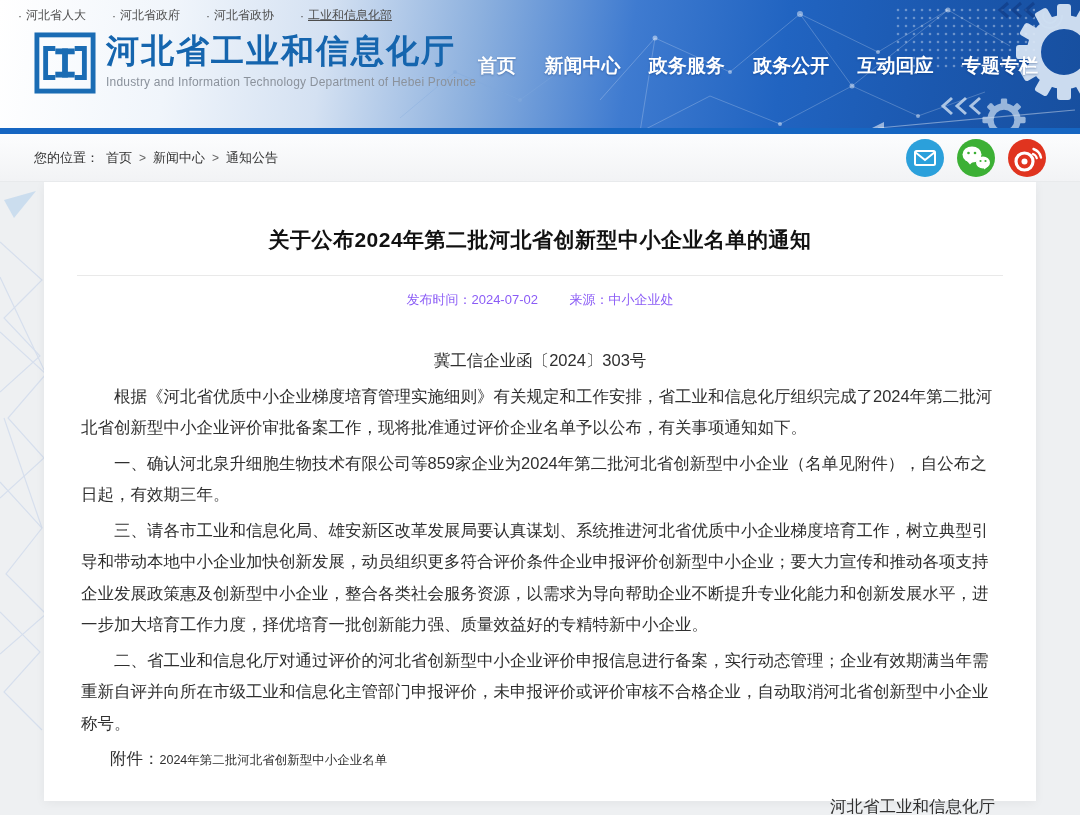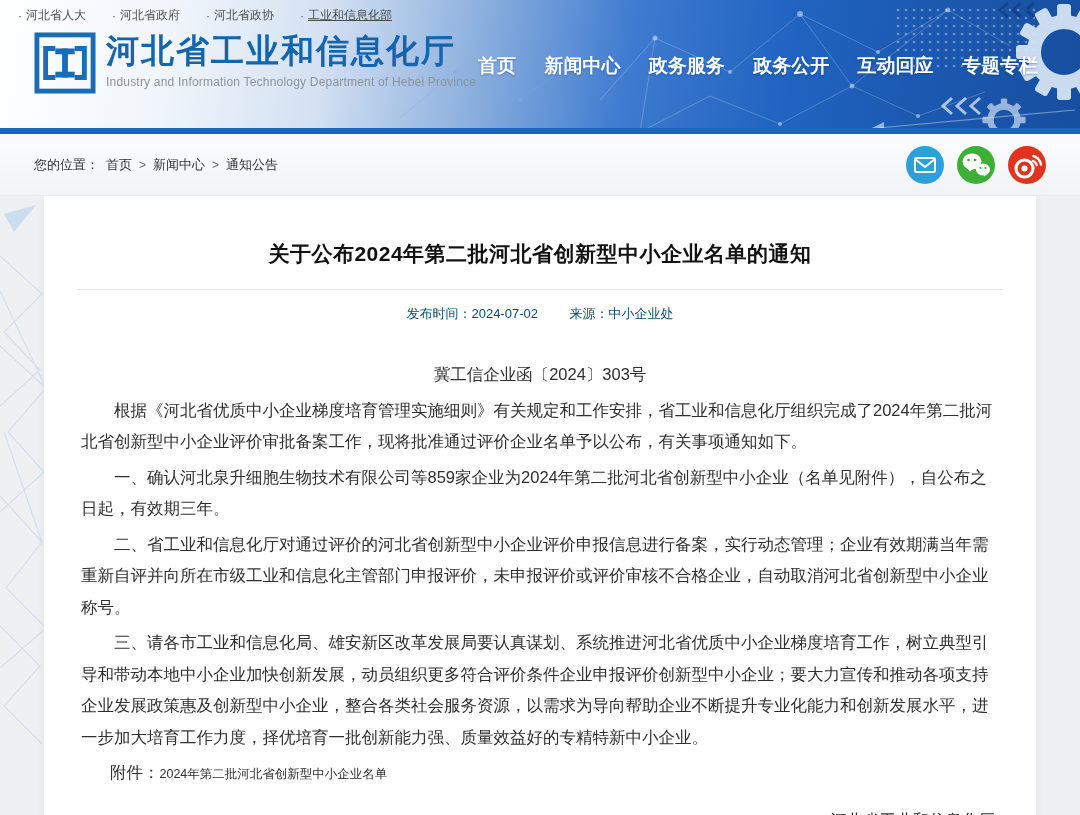--- a/index.html
+++ b/index.html
@@ -19,37 +19,37 @@
   .topbar-item.underlined .tb-label { text-decoration:underline; }
   .site-block { position:absolute; left:34px; top:31px; display:flex; align-items:flex-start; gap:10px; z-index:6; cursor:pointer; }
   .site-text { padding-top:2px; }
   .site-title { font-size:33px; font-weight:700; color:#1565ae; letter-spacing:2px; line-height:1.1; }
   .site-subtitle { font-size:12px; color:#8b929c; margin-top:6px; letter-spacing:0.2px; }
   .main-nav { position:absolute; left:478px; right:42px; top:53px; display:flex; justify-content:space-between; z-index:6; }
   .nav-item { color:#ffffff; font-size:19px; font-weight:700; text-decoration:none; cursor:pointer; text-shadow:0 1px 2px rgba(0,40,100,.35); white-space:nowrap; }
   .header-strip { position:absolute; left:0; right:0; bottom:0; height:6px; background:#1666c2; z-index:5; }
 
   
-  .crumb-bar { height:62px; background:linear-gradient(#fcfdfe,#f2f3f5); border-bottom:1px solid #e8eaec; display:flex; align-items:center; padding:8px 34px; position:relative; z-index:2; }
+  .crumb-bar { height:48px; background:linear-gradient(#fcfdfe,#f2f3f5); border-bottom:1px solid #e8eaec; display:flex; align-items:center; padding:8px 34px; position:relative; z-index:2; }
   .crumb { display:flex; align-items:center; gap:7px; font-size:13px; color:#333; }
   .crumb a { color:#333; text-decoration:none; cursor:pointer; }
   .crumb .sep { color:#666; font-size:12px; }
   .social { margin-left:auto; display:flex; gap:13px; }
   .social-btn { width:38px; height:38px; border-radius:50%; border:none; display:flex; align-items:center; justify-content:center; cursor:pointer; padding:0; }
   .social-btn.email { background:#2ba0db; }
   .social-btn.wechat { background:#3cb035; }
   .social-btn.weibo { background:#e0341f; }
 
   
   .page-body { position:relative; height:619px; padding:0 44px; background:#eef0f2; }
   .watermark { position:absolute; left:0; top:0; z-index:0; pointer-events:none; }
   .card { position:relative; z-index:1; background:#ffffff; height:100%; box-shadow:0 2px 10px rgba(0,0,0,.05); padding:0 33px; }
   .article-title { font-size:21px; font-weight:700; color:#111; text-align:center; padding-top:44px; letter-spacing:0.5px; }
   .title-divider { border-bottom:1px solid #e9e9e9; margin-top:21px; }
-  .meta { text-align:center; color:#0c4a6e; font-size:13px; margin-top:15px; }
+  .meta { text-align:center; color:#8b5cf6; font-size:13px; margin-top:15px; }
   .meta .meta-group { margin:0 14px; }
   .doc-body { margin-top:36px; font-size:16.5px; color:#2f2f2f; line-height:31.5px; }
   .doc-number { text-align:center; }
   .para { margin:4px; text-indent:2em; }
   .attachment { text-indent:2em; }
   .attachment-link { font-size:12.5px; color:#2f2f2f; text-decoration:none; cursor:pointer;text-align:center; }
   .sign-name { text-align:right; margin-top:14px; padding-right:8px; }
 </style>
 </head>
 <body>
@@ -260,22 +260,22 @@
         </span>
         <span class="meta-group">
           <span>来源：</span><span>中小企业处</span>
         </span>
       </div>
 
       <div class="doc-body">
         <div class="doc-number">冀工信企业函〔2024〕303号</div>
         <p class="para">根据《河北省优质中小企业梯度培育管理实施细则》有关规定和工作安排，省工业和信息化厅组织完成了2024年第二批河北省创新型中小企业评价审批备案工作，现将批准通过评价企业名单予以公布，有关事项通知如下。</p>
         <p class="para">一、确认河北泉升细胞生物技术有限公司等859家企业为2024年第二批河北省创新型中小企业（名单见附件），自公布之日起，有效期三年。</p>
+        <p class="para">三、请各市工业和信息化局、雄安新区改革发展局要认真谋划、系统推进河北省优质中小企业梯度培育工作，树立典型引导和带动本地中小企业加快创新发展，动员组织更多符合评价条件企业申报评价创新型中小企业；要大力宣传和推动各项支持企业发展政策惠及创新型中小企业，整合各类社会服务资源，以需求为导向帮助企业不断提升专业化能力和创新发展水平，进一步加大培育工作力度，择优培育一批创新能力强、质量效益好的专精特新中小企业。</p>
         <p class="para">二、省工业和信息化厅对通过评价的河北省创新型中小企业评价申报信息进行备案，实行动态管理；企业有效期满当年需重新自评并向所在市级工业和信息化主管部门申报评价，未申报评价或评价审核不合格企业，自动取消河北省创新型中小企业称号。</p>
-        <p class="para">三、请各市工业和信息化局、雄安新区改革发展局要认真谋划、系统推进河北省优质中小企业梯度培育工作，树立典型引导和带动本地中小企业加快创新发展，动员组织更多符合评价条件企业申报评价创新型中小企业；要大力宣传和推动各项支持企业发展政策惠及创新型中小企业，整合各类社会服务资源，以需求为导向帮助企业不断提升专业化能力和创新发展水平，进一步加大培育工作力度，择优培育一批创新能力强、质量效益好的专精特新中小企业。</p>
         <div class="attachment">
           <span>附件：</span><a class="attachment-link">2024年第二批河北省创新型中小企业名单</a>
         </div>
         <div class="sign-name">河北省工业和信息化厅</div>
 
       </div>
     </div>
   </div>
 
 </div>

